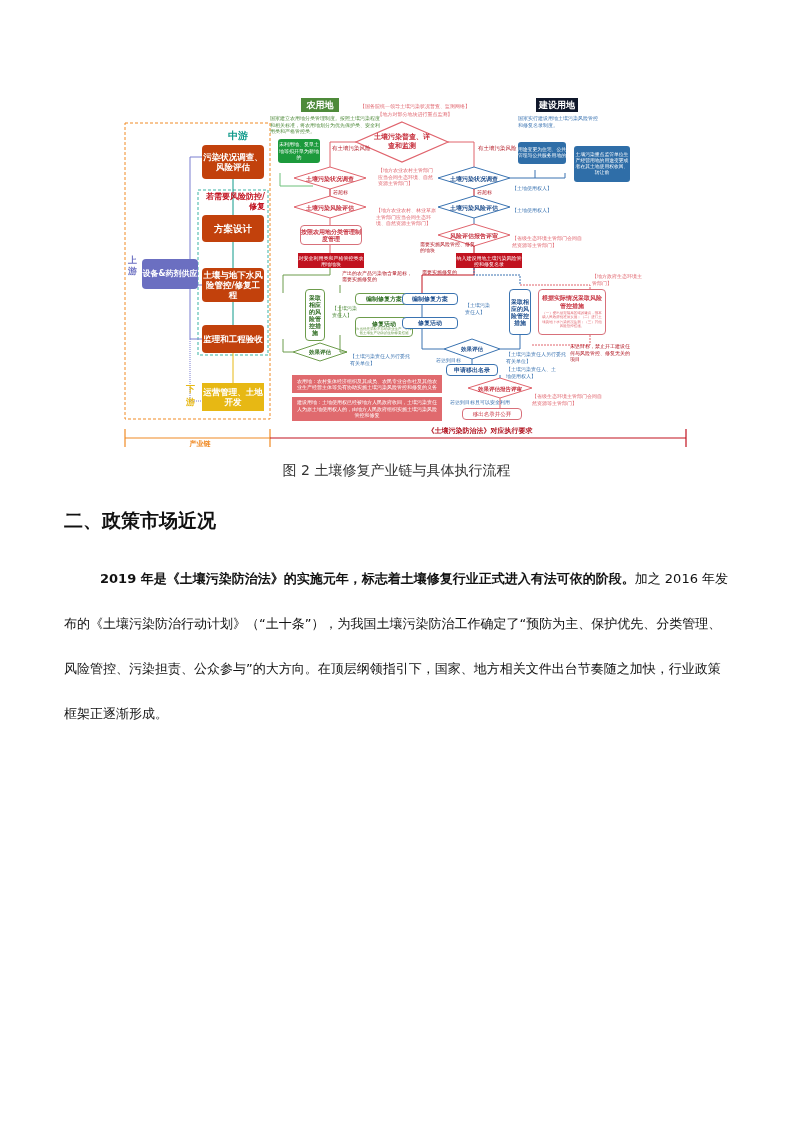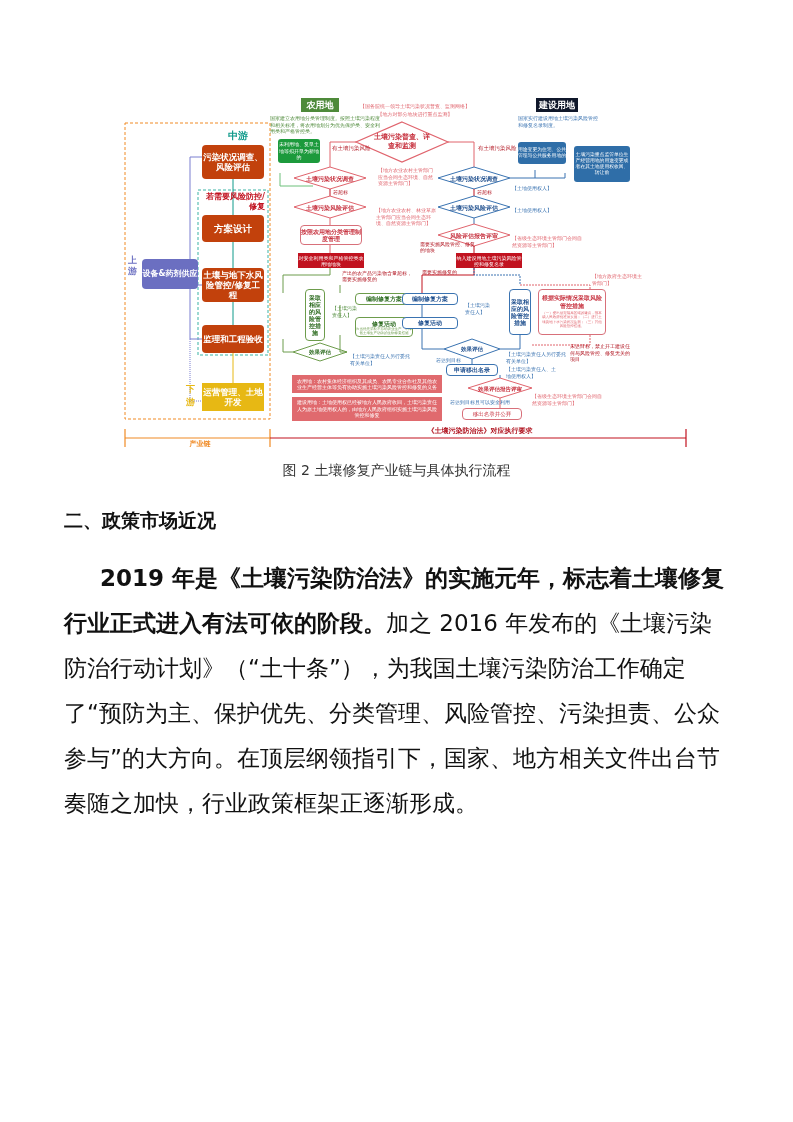--- a/index.html
+++ b/index.html
@@ -19,21 +19,21 @@
   .greenfill { background: #1c9a3c; color: #fff; border-radius: 3px; text-align:center; display:flex; align-items:center; justify-content:center; font-size: 5.3px; line-height: 7px; }
   .bluefill { background: #2f6ea8; color: #fff; border-radius: 3px; text-align:center; display:flex; align-items:center; justify-content:center; font-size: 5.3px; line-height: 7px; }
   .diamond-text { position:absolute; display:flex; align-items:center; justify-content:center; text-align:center; font-weight:bold; font-size: 6.5px; line-height: 8px; }
   .note-red { color: #e0646d; font-size: 5px; line-height: 6.5px; }
   .note-blue { color: #3a73b1; font-size: 5px; line-height: 6.5px; }
   .note-green { color: #4e8a3a; font-size: 5px; line-height: 6.5px; }
   .txt-dark { color: #b0121e; font-size: 5.5px; line-height: 7px; }
 
   .caption { position:absolute; top: 462px; left: 0; width: 793px; text-align: center; font-size: 14px; color: #333; }
   .h2 { position:absolute; left: 64px; top: 508px; font-size: 19px; font-weight: bold; color: #111; }
-  .para { position:absolute; left: 64px; top: 556px; width: 668px; font-size: 23px; line-height: 45px; color: #111; }
+  .para { position:absolute; left: 64px; top: 556px; width: 668px; font-size: 13px; line-height: 45px; color: #111; }
   .para .bold { font-weight: bold; }
   .para .indent { display:inline-block; width: 36px; }
 </style>
 </head>
 <body>
 
 <div class="fig">
   <svg class="abs" style="left:0;top:0;" width="570" height="355">
 
     <rect x="5" y="28" width="145" height="296" fill="none" stroke="#f08a24" stroke-width="1" stroke-dasharray="3,2"></rect>

